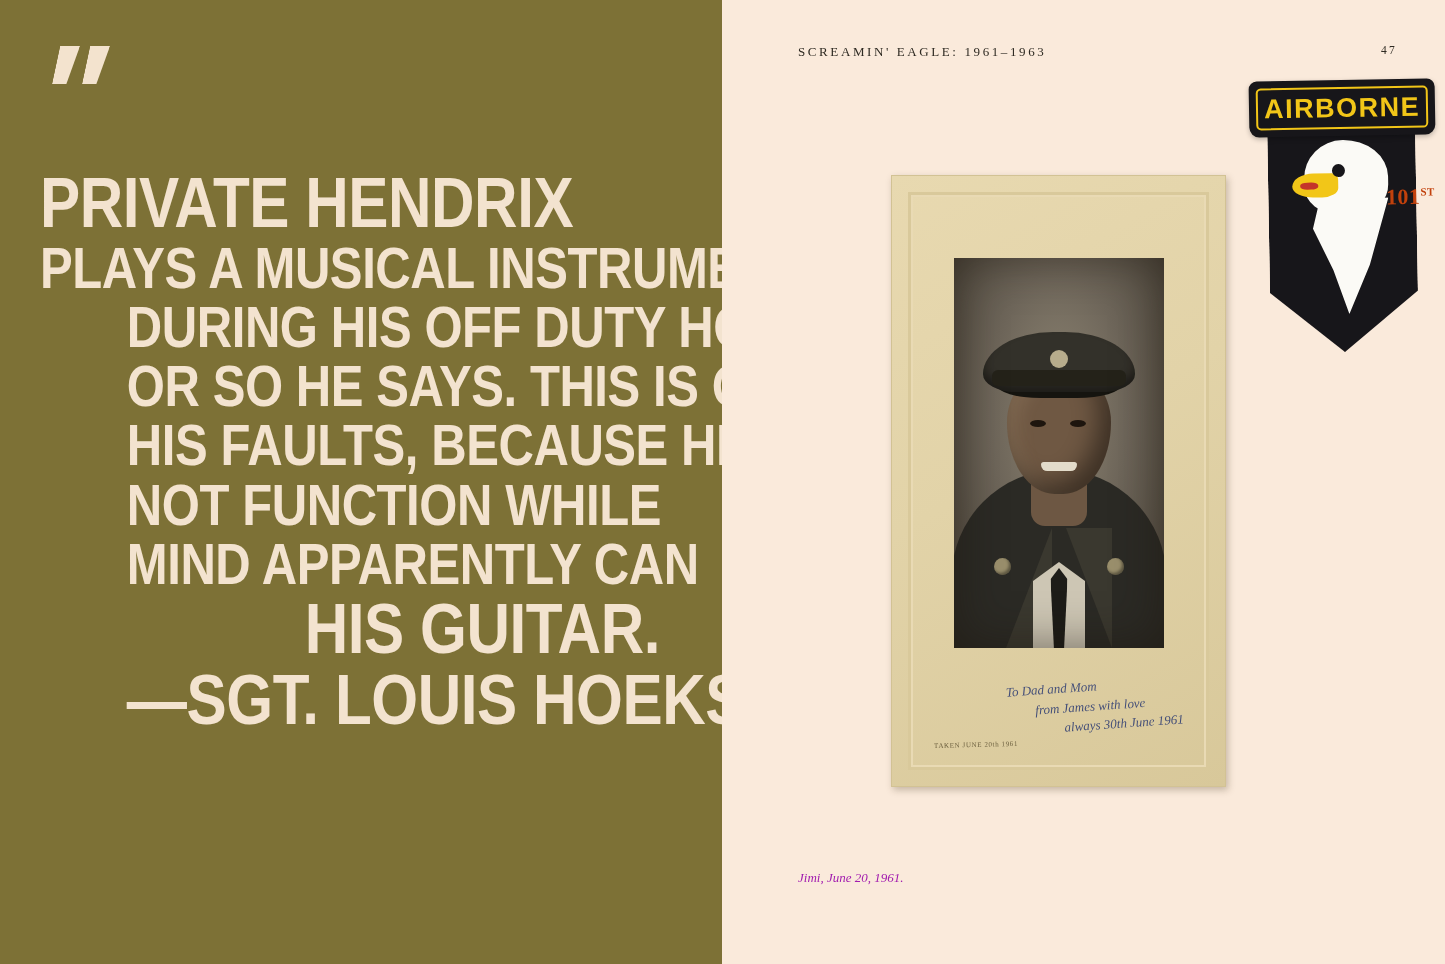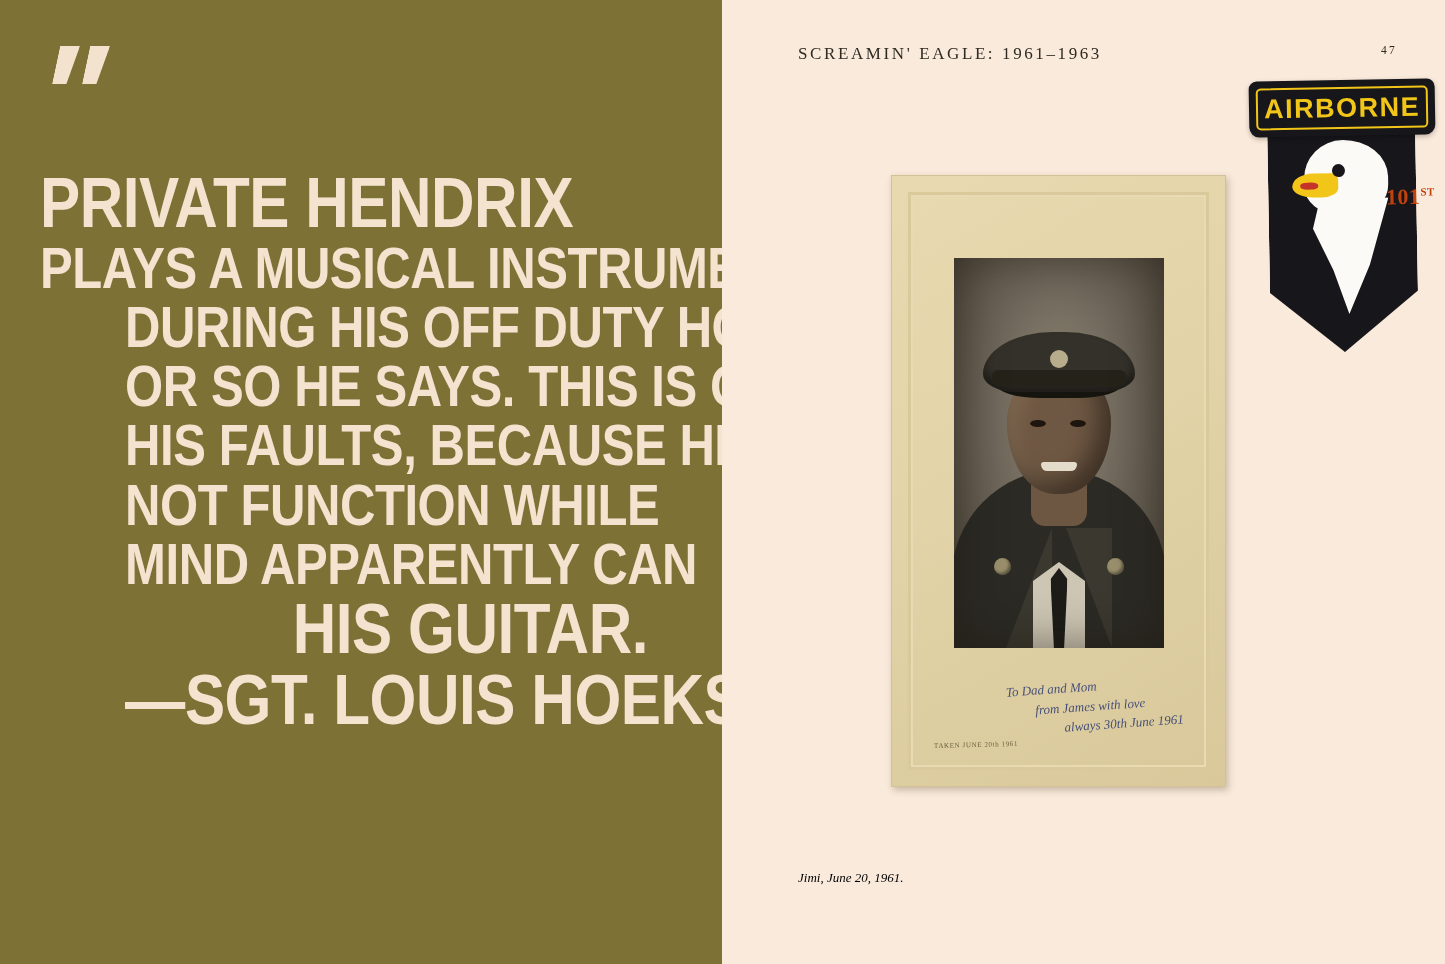--- a/index.html
+++ b/index.html
@@ -42,21 +42,21 @@
     display: block;
     width: 20px;
     height: 38px;
     background: #f3e3ce;
     transform: skewX(-12deg);
     clip-path: polygon(0 0, 100% 0, 72% 100%, 0 100%);
   }
   .quote-block {
     position: absolute;
     left: 40px;
-    right: 74px;
+    right: 62px;
     top: 170px;
   }
   .quote-line {
     color: #f3e3cf;
     font-family: "Liberation Sans Narrow", "Liberation Sans", sans-serif;
     font-weight: bold;
     font-size: 57px;
     line-height: 0.97;
     letter-spacing: -0.5px;
     transform: scaleX(0.86);
@@ -78,21 +78,21 @@
     width: 723px;
     height: 964px;
     background: #faeadb;
     box-sizing: border-box;
     overflow: hidden;
   }
   .running-head {
     position: absolute;
     top: 44px;
     left: 76px;
-    font-size: 17px;
+    font-size: 13px;
     letter-spacing: 2.6px;
     color: #2e2a22;
     font-family: "Liberation Serif", serif;
     text-transform: uppercase;
   }
   .folio {
     position: absolute;
     top: 44px;
     right: 48px;
     font-size: 11.5px;
@@ -310,21 +310,21 @@
     transform: rotate(-1.5deg);
   }
 
   .caption {
     position: absolute;
     left: 76px;
     top: 870px;
     font-family: "Liberation Serif", serif;
     font-style: italic;
     font-size: 13px;
-    color: #000000;
+    color: #a21caf;
   }
 
   
   .patch {
     position: absolute;
     right: 8px;
     top: 62px;
     width: 190px;
     height: 300px;
   }

